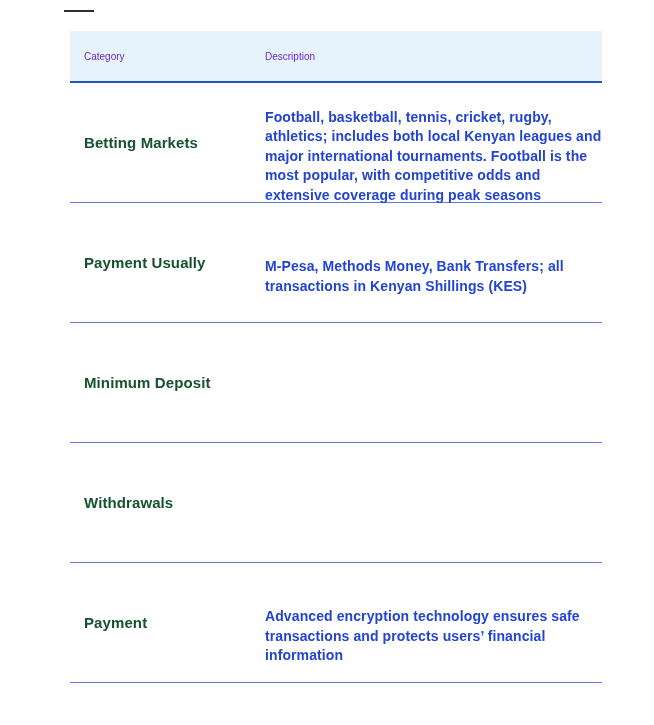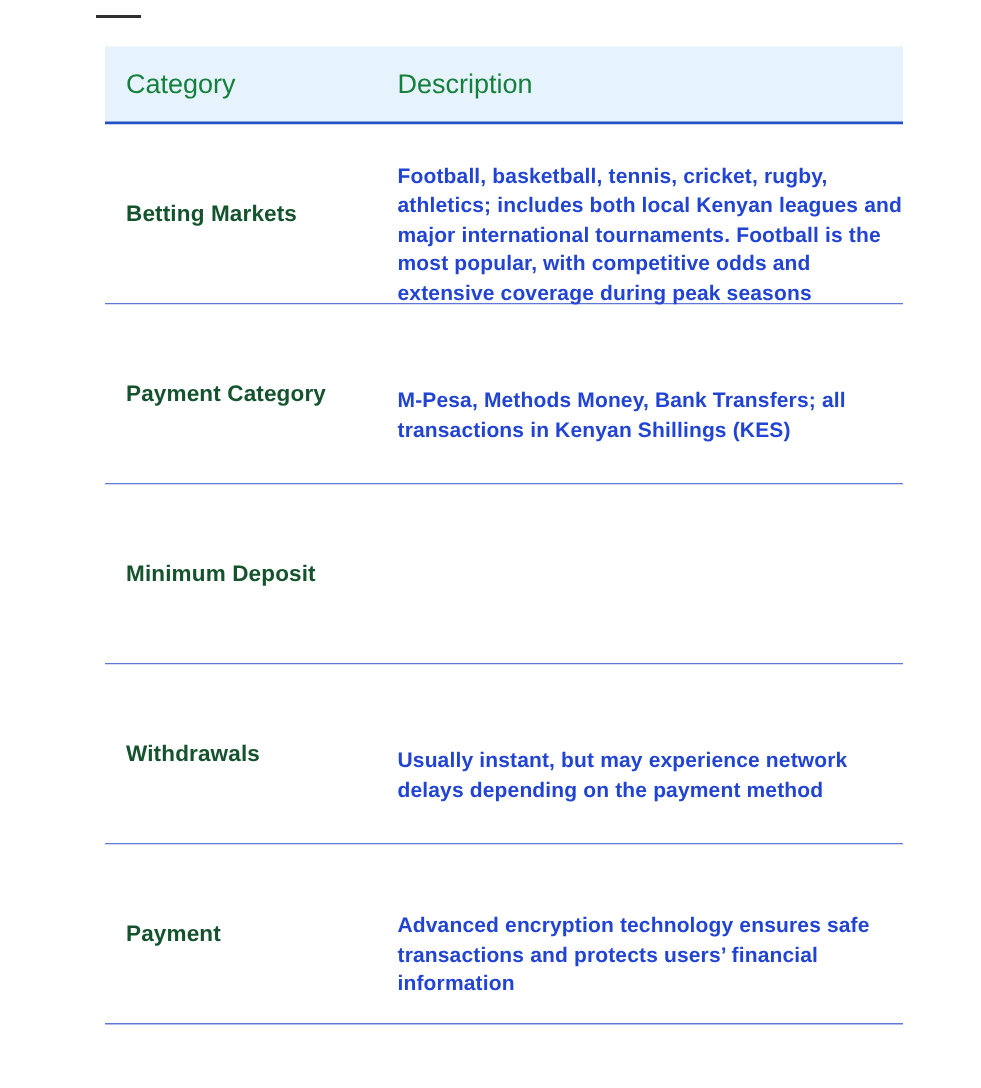--- a/index.html
+++ b/index.html
@@ -30,23 +30,23 @@
       width: 532px;
     }
     .thead {
       display: flex;
       align-items: center;
       height: 52px;
       background: #e6f3fc;
       border-bottom: 2px solid #2450c8;
     }
     .th {
-      font-size: 18px;
+      font-size: 10px;
       font-weight: 400;
-      color: #15803d;
+      color: #6d28d9;
     }
     .col-cat {
       width: 195px;
       padding-left: 14px;
       flex: none;
     }
     .col-desc {
       flex: 1;
       padding-right: 0;
     }
@@ -85,31 +85,30 @@
       <div class="th col-cat">Category</div>
       <div class="th col-desc">Description</div>
     </div>
 
     <div class="trow">
       <div class="cat-cell col-cat">Betting Markets</div>
       <div class="desc-cell col-desc">Football, basketball, tennis, cricket, rugby, athletics; includes both local Kenyan leagues and major international tournaments. Football is the most popular, with competitive odds and extensive coverage during peak seasons</div>
     </div>
 
     <div class="trow">
-      <div class="cat-cell col-cat">Payment Category</div>
+      <div class="cat-cell col-cat">Payment Usually</div>
       <div class="desc-cell col-desc">M-Pesa, Methods Money, Bank Transfers; all transactions in Kenyan Shillings (KES)</div>
     </div>
 
     <div class="trow">
       <div class="cat-cell col-cat">Minimum Deposit</div>
     </div>
 
     <div class="trow">
       <div class="cat-cell col-cat">Withdrawals</div>
-      <div class="desc-cell col-desc">Usually instant, but may experience network delays depending on the payment method</div>
     </div>
 
     <div class="trow">
       <div class="cat-cell col-cat">Payment</div>
       <div class="desc-cell col-desc">Advanced encryption technology ensures safe transactions and protects users’ financial information</div>
     </div>
 
   </div>
 </div>
 

